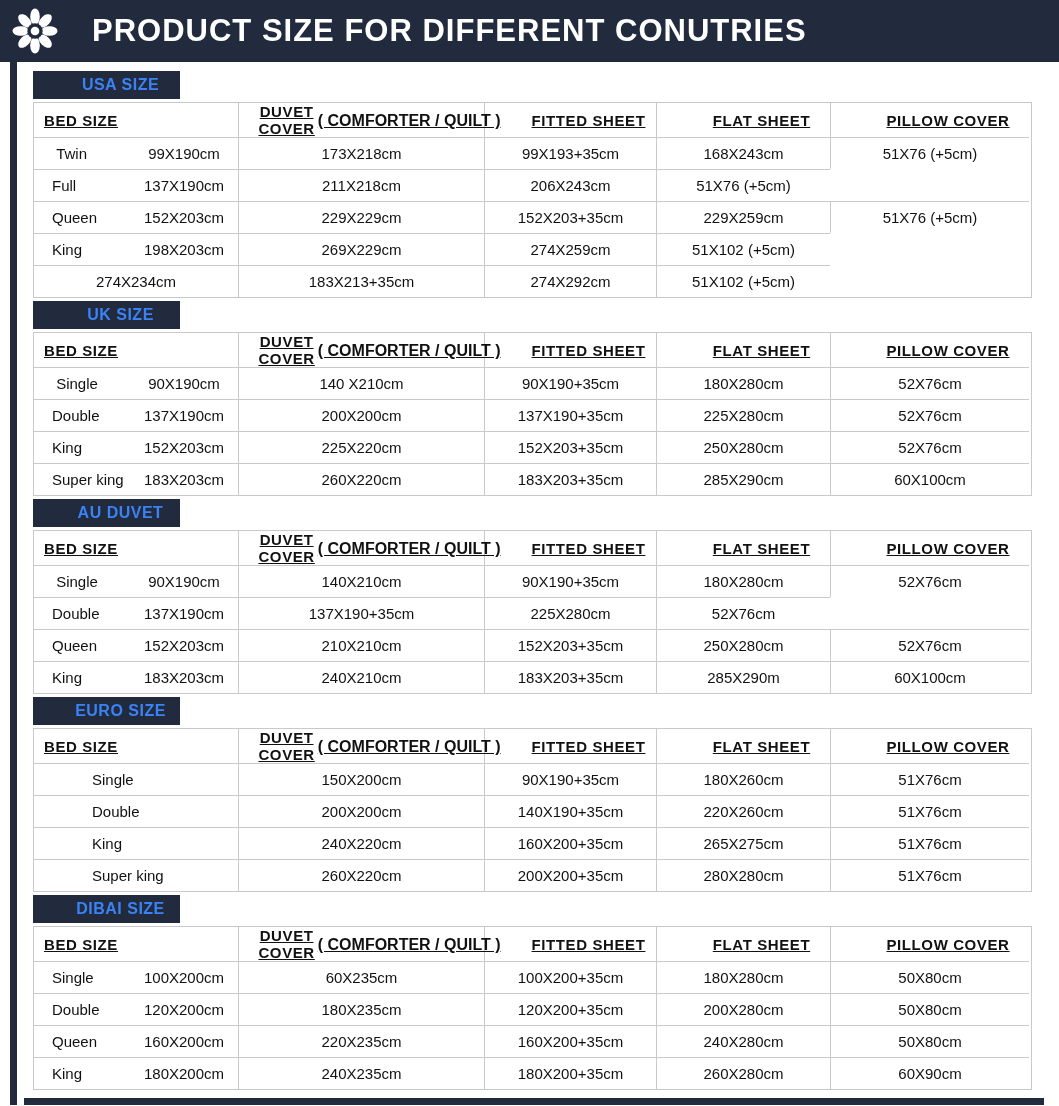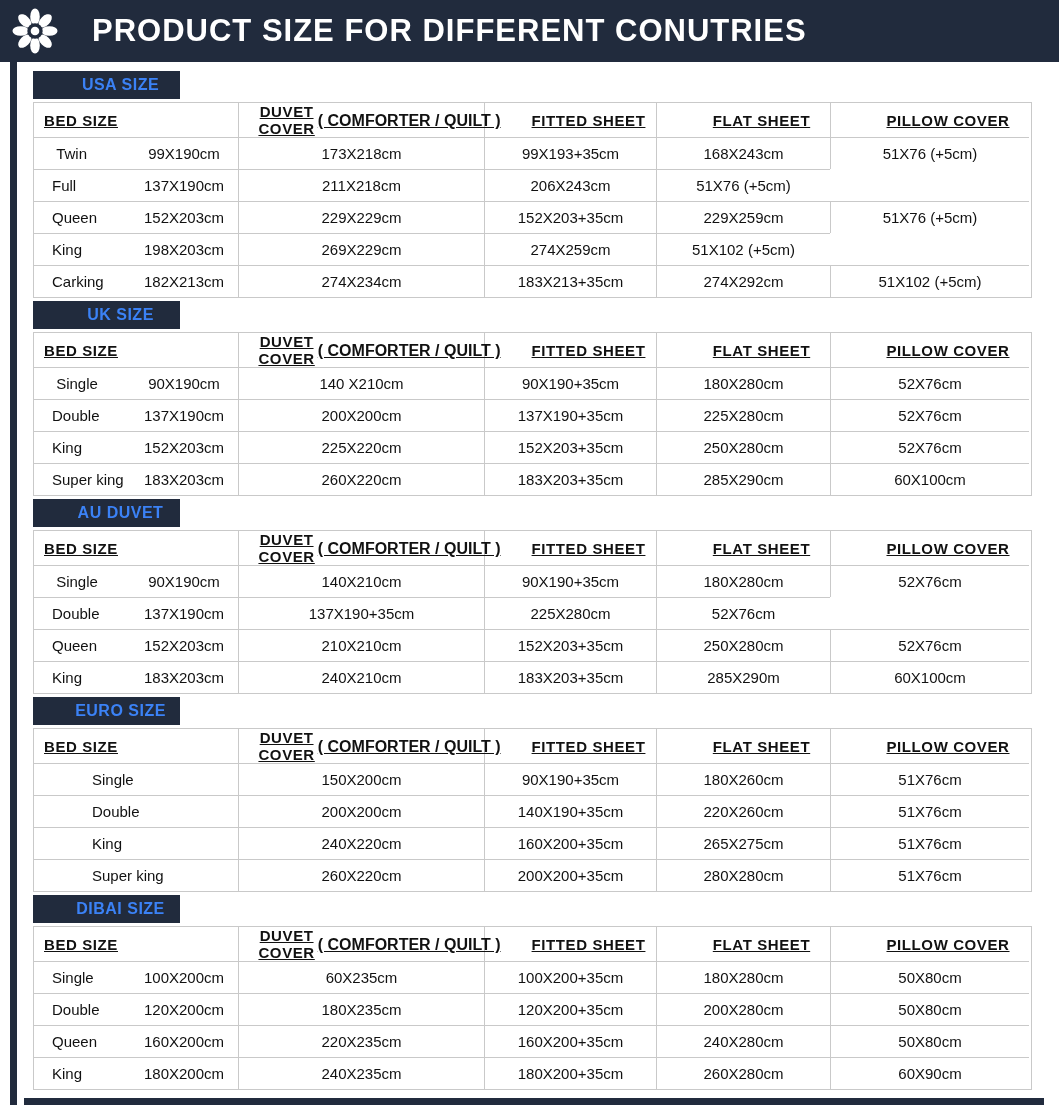--- a/index.html
+++ b/index.html
@@ -144,24 +144,20 @@
           <div class="row">
             <div class="cell bed">
               <span class="bed-name">King</span>
               <span class="bed-dim">198X203cm</span>
             </div>
             <div class="cell">269X229cm</div>
             <div class="cell">274X259cm</div>
             <div class="cell">51X102 (+5cm)</div>
           </div>
           <div class="row">
-            <div class="cell bed">
-              <span class="bed-name">Carking</span>
-              <span class="bed-dim">182X213cm</span>
-            </div>
             <div class="cell">274X234cm</div>
             <div class="cell">183X213+35cm</div>
             <div class="cell">274X292cm</div>
             <div class="cell">51X102 (+5cm)</div>
           </div>
         </div>
       </section>
       <section class="section">
         <div class="section-label">UK SIZE</div>
         <div class="tbl">

